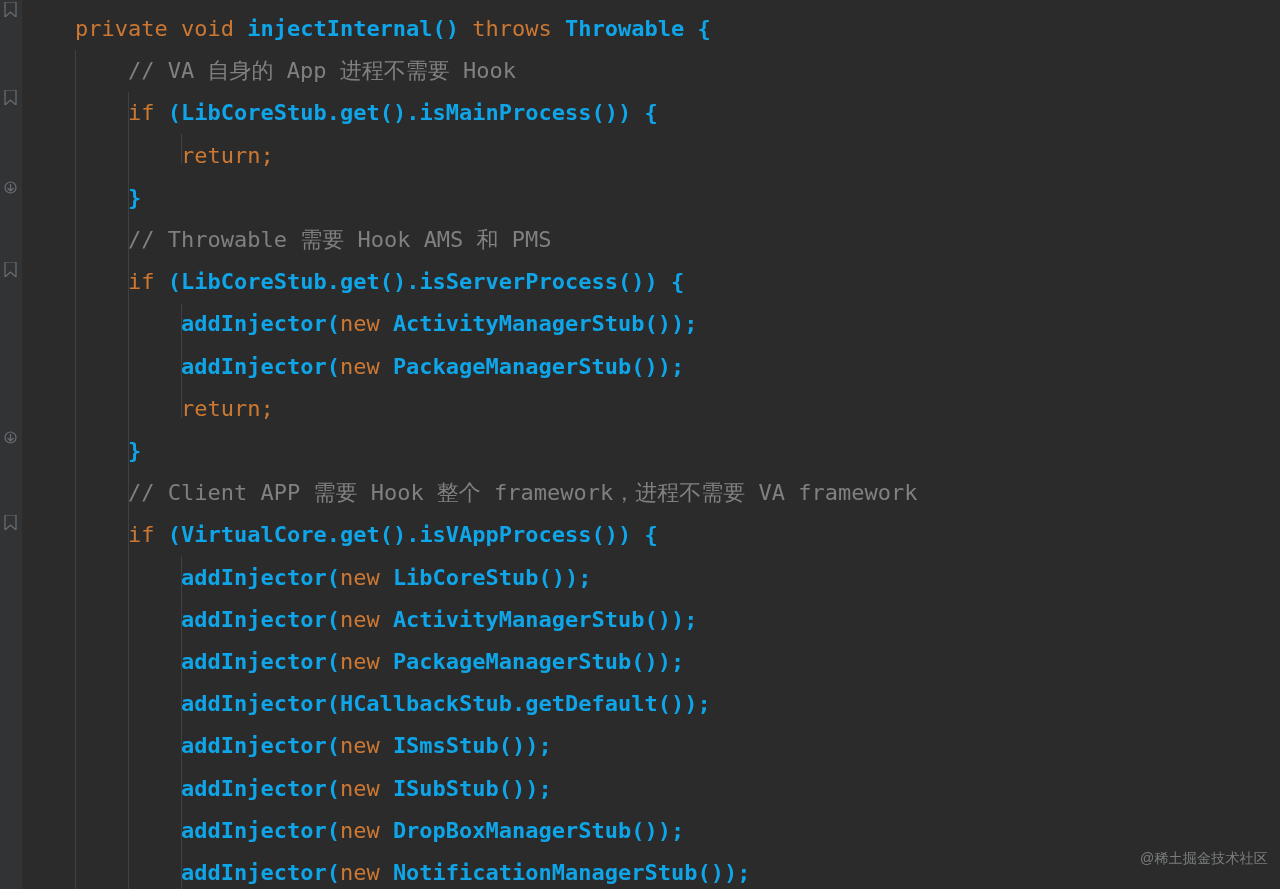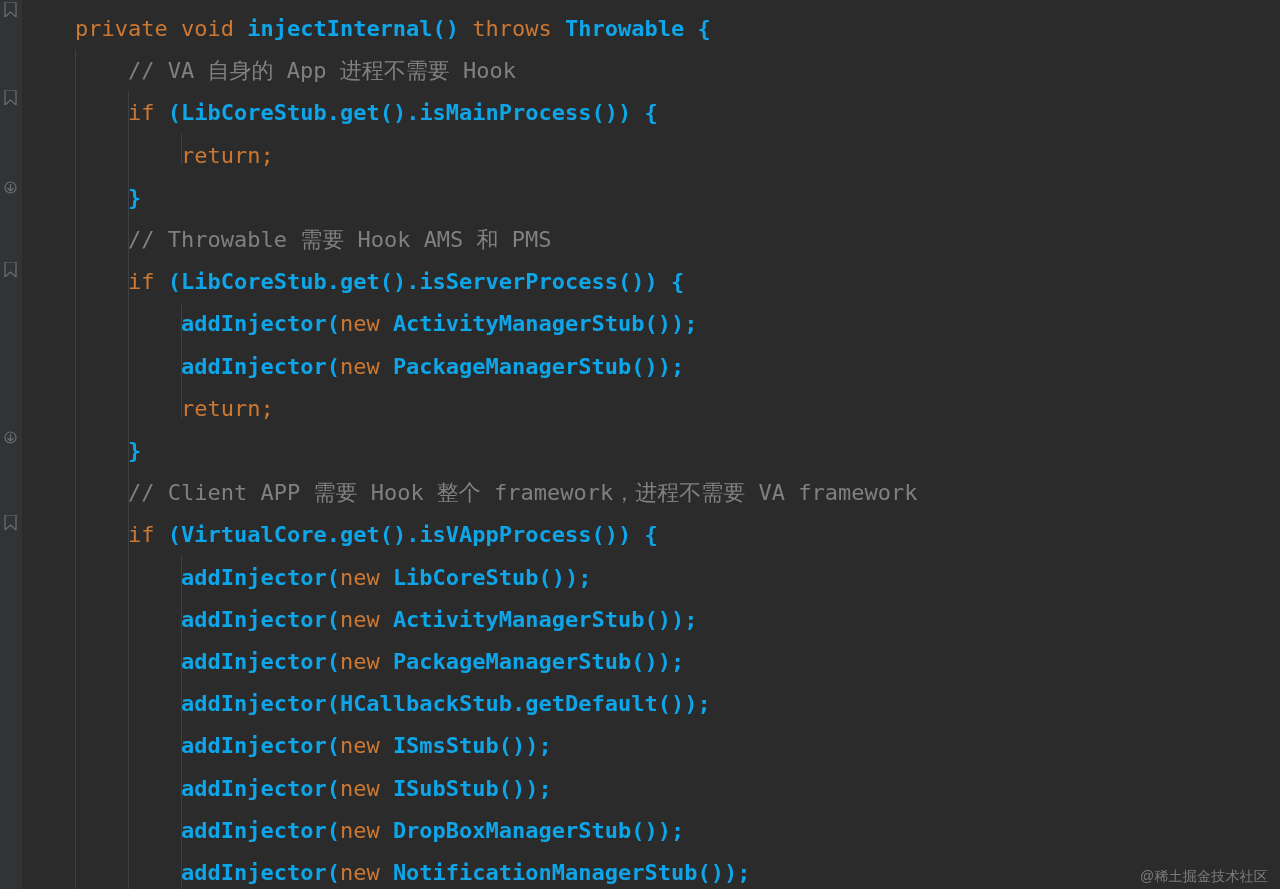--- a/index.html
+++ b/index.html
@@ -52,21 +52,21 @@
     width: 1px;
     background: #3d4044;
   }
   
   .t-default { color: #0ea5e9; font-weight: bold; }
   .t-keyword { color: #cc7832; }
   .t-comment { color: #808080; }
   .watermark {
     position: absolute;
     right: 12px;
-    bottom: 3px;
+    bottom: 21px;
     font-family: -apple-system, BlinkMacSystemFont, "PingFang SC", "Helvetica Neue", sans-serif;
     font-size: 14px;
     color: #888b8d;
     opacity: 0.85;
     letter-spacing: 0.2px;
   }
 </style>
 </head>
 <body>
 

